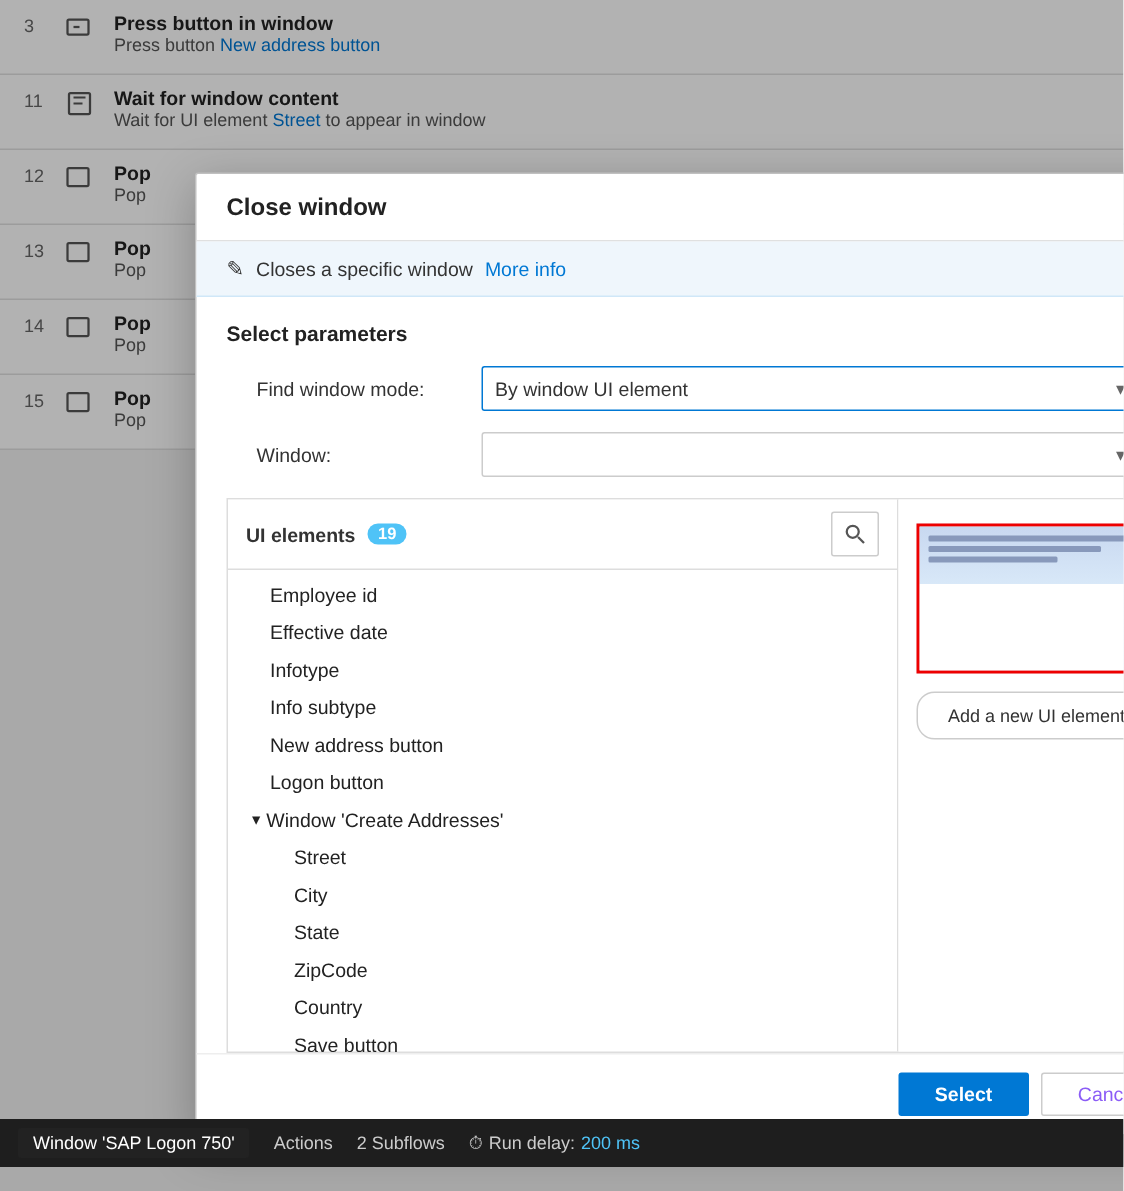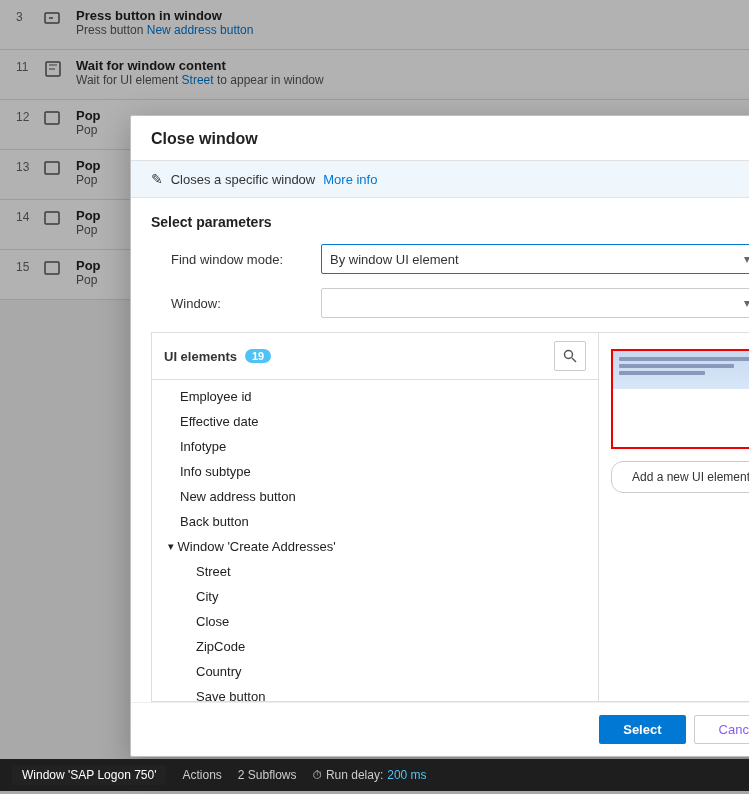--- a/index.html
+++ b/index.html
@@ -371,21 +371,21 @@
       border: 1px solid #ccc;
       padding: 6px 24px;
       font-size: 13px;
       border-radius: 2px;
       cursor: pointer;
     }
 
     
     .bottom-bar {
       position: absolute;
-      bottom: 3px;
+      bottom: 16px;
       left: 0;
       right: 0;
       height: 32px;
       background: #1e1e1e;
       display: flex;
       align-items: center;
       padding: 0 12px;
       gap: 16px;
       z-index: 30;
     }
@@ -554,30 +554,30 @@
             </svg>
           </button>
         </div>
 
         <div class="tree-list">
           <div class="tree-item">Employee id</div>
           <div class="tree-item">Effective date</div>
           <div class="tree-item">Infotype</div>
           <div class="tree-item">Info subtype</div>
           <div class="tree-item">New address button</div>
-          <div class="tree-item">Back button</div>
+          <div class="tree-item">Logon button</div>
 
           <div class="tree-group">
             <span style="font-size:11px;">▾</span>
             <span>Window 'Create Addresses'</span>
           </div>
 
           <div class="tree-sub-item">Street</div>
           <div class="tree-sub-item">City</div>
-          <div class="tree-sub-item">Close</div>
+          <div class="tree-sub-item">State</div>
           <div class="tree-sub-item">ZipCode</div>
           <div class="tree-sub-item">Country</div>
           <div class="tree-sub-item">Save button</div>
 
         </div>
       </div>
 
       <div class="right-panel">
         <div class="preview-image">
           <div class="preview-image-inner">

